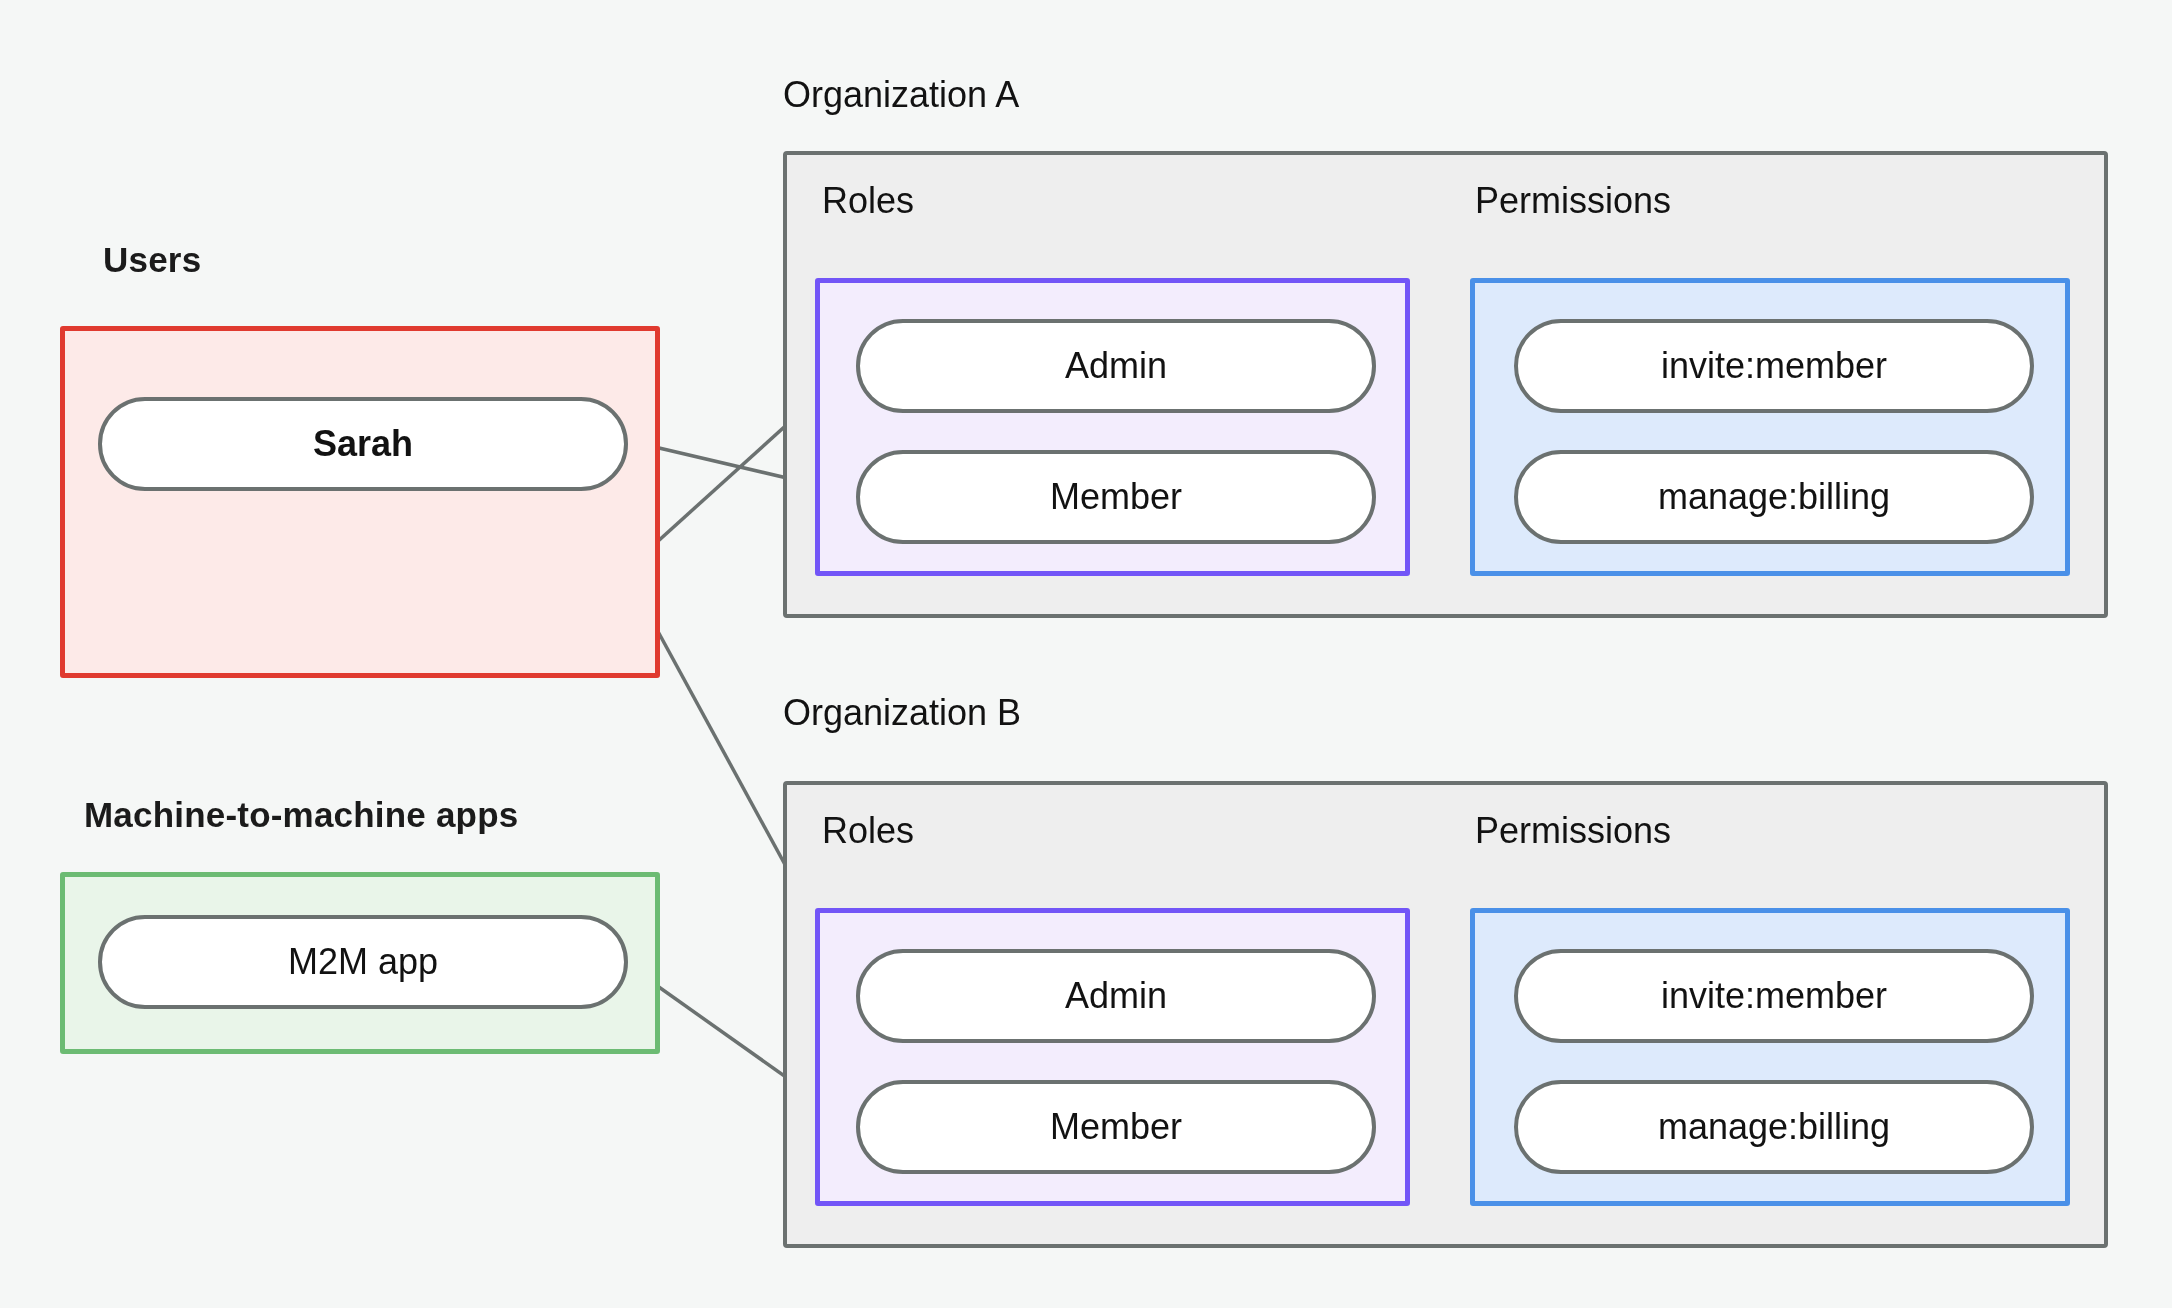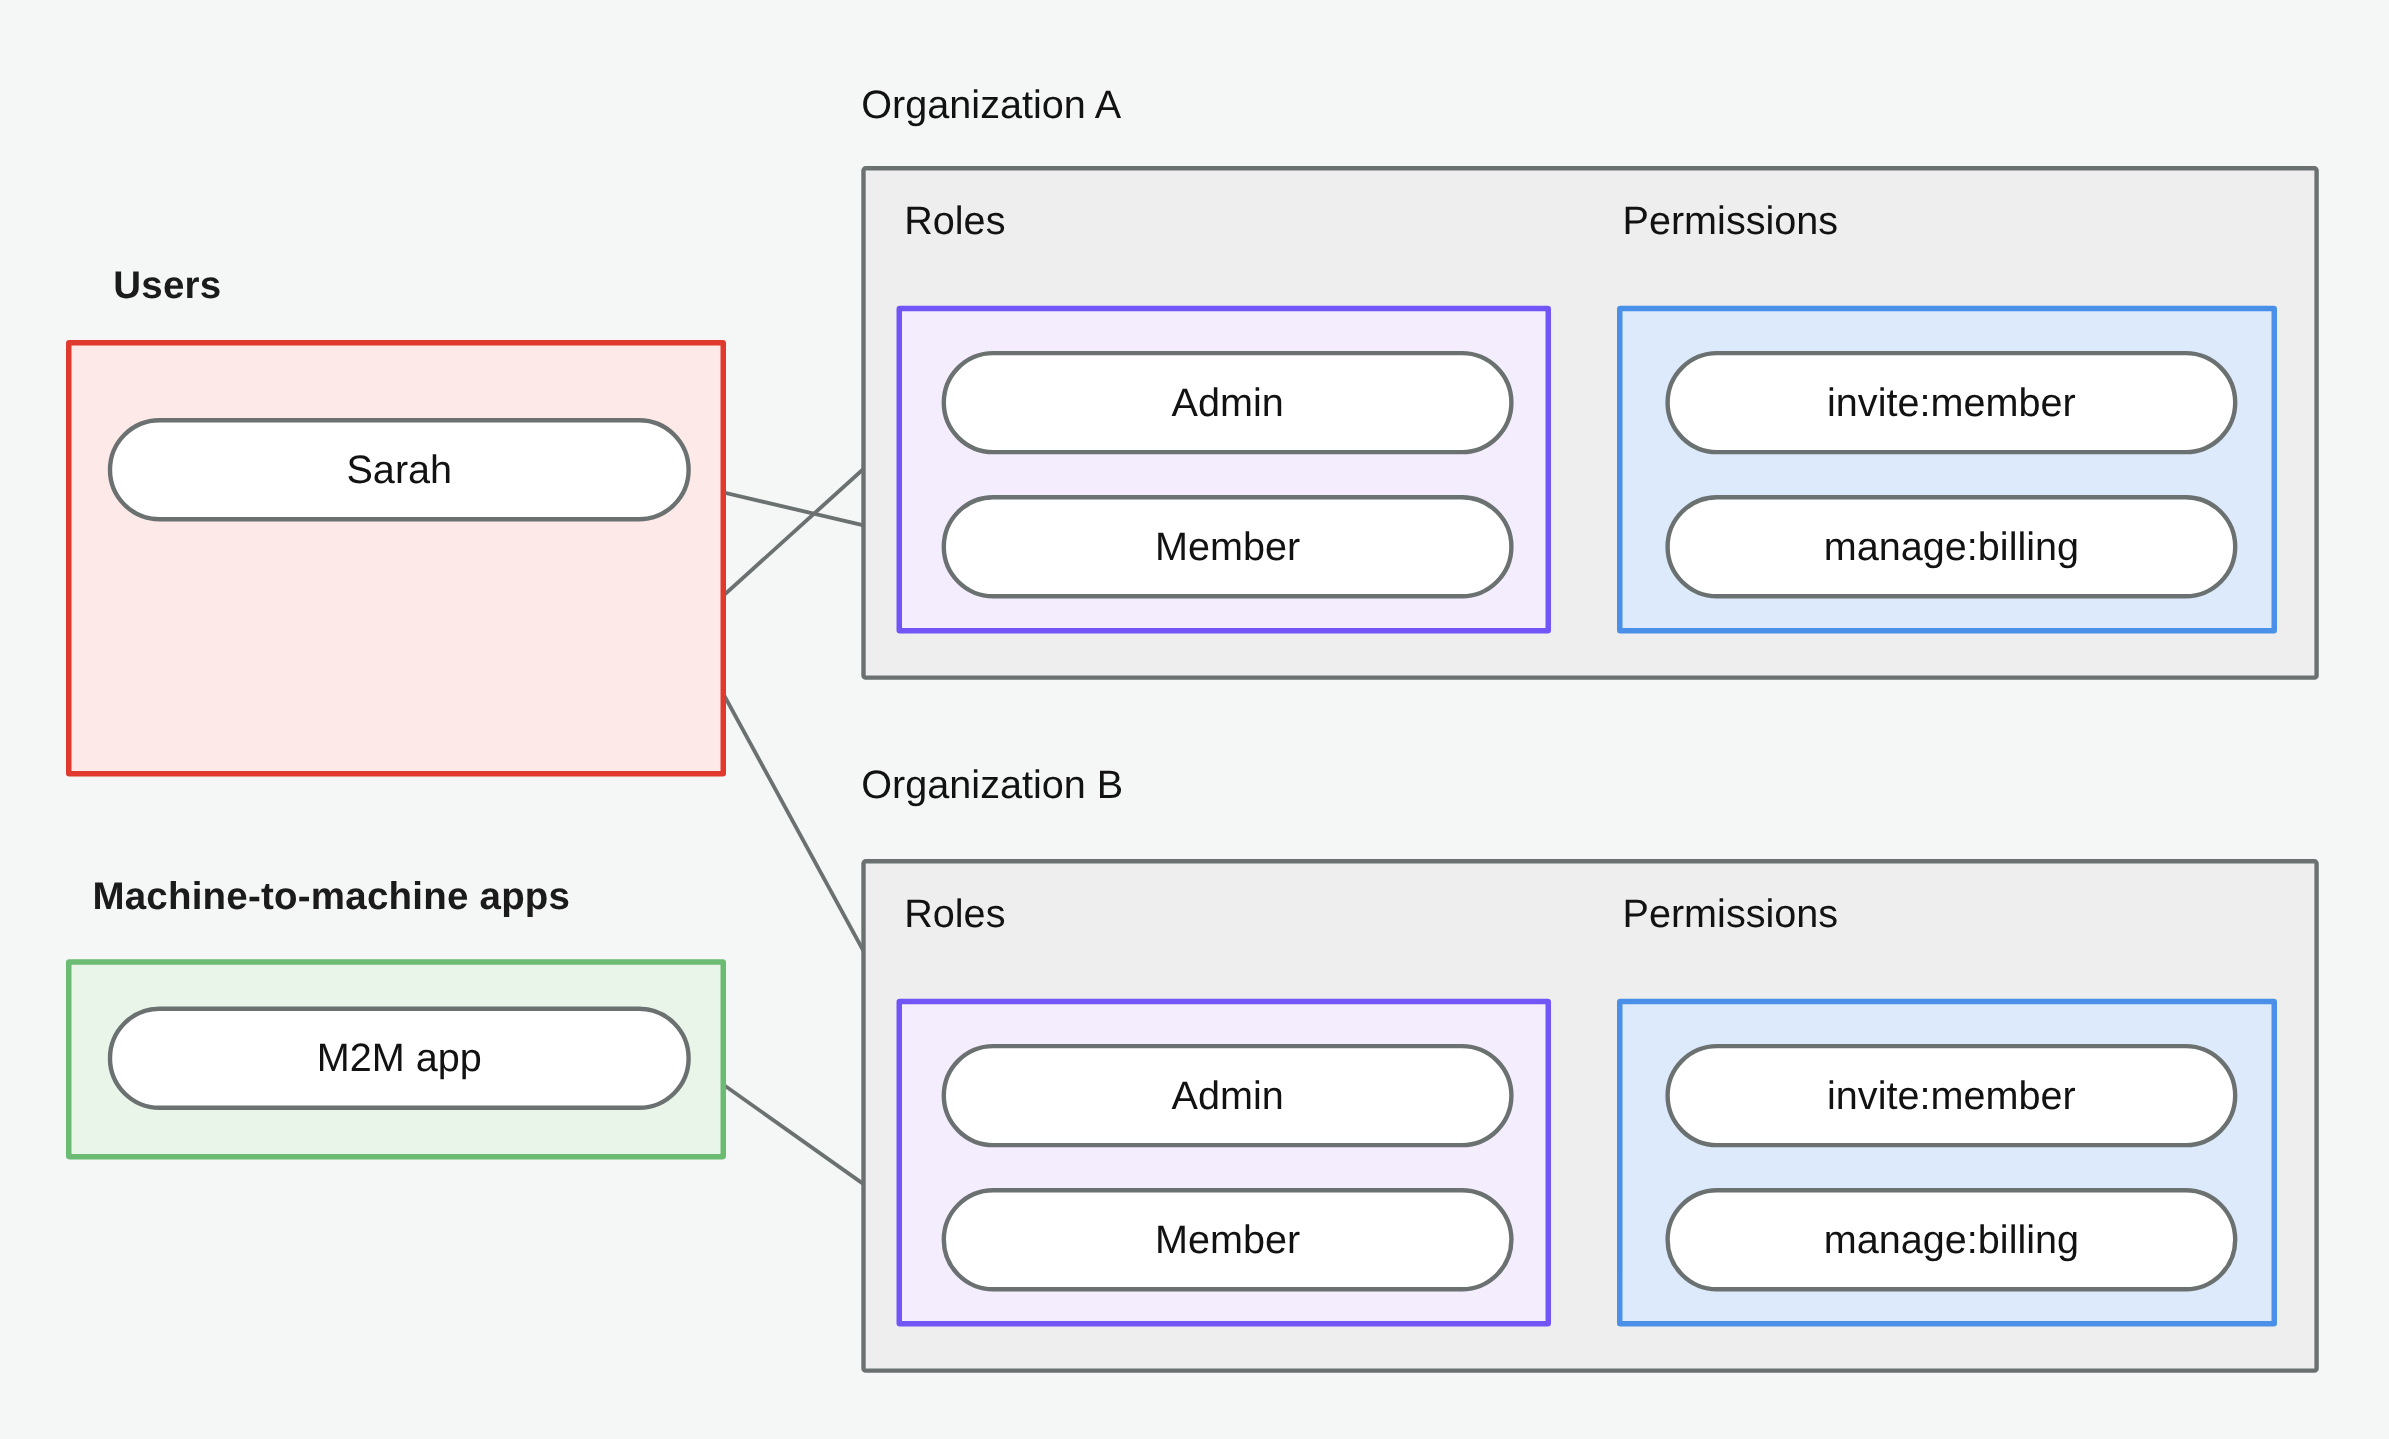--- a/index.html
+++ b/index.html
@@ -128,21 +128,21 @@
     <circle class="edge-dot" cx="1512" cy="363" r="12"></circle>
     <circle class="edge-dot" cx="1512" cy="494" r="12"></circle>
     <circle class="edge-dot" cx="855" cy="993" r="12"></circle>
     <circle class="edge-dot" cx="855" cy="1126" r="12"></circle>
     <circle class="edge-dot" cx="1512" cy="993" r="12"></circle>
     <circle class="edge-dot" cx="1512" cy="1126" r="12"></circle>
   </svg>
 
   <div class="section-label" style="left:60px; top:240px;margin-left:43px;">Users</div>
 
-  <div class="box users-box" style="left:60px; top:309px; width:600px; height:397px;">
+  <div class="box users-box" style="left:60px; top:326px; width:600px; height:352px;font-weight:bold;">
     <div class="pill" style="left:33px; top:66px; width:530px; height:94px;">Sarah</div>
   </div>
 
   <div class="section-label" style="left:60px; top:795px;margin-left:24px;">Machine-to-machine apps</div>
 
   <div class="box m2m-box" style="left:60px; top:872px; width:600px; height:182px;">
     <div class="pill" style="left:33px; top:38px; width:530px; height:94px;">M2M app</div>
   </div>
 
   <div class="org-title" style="left:783px; top:62px;margin-top:12px;">Organization A</div>

